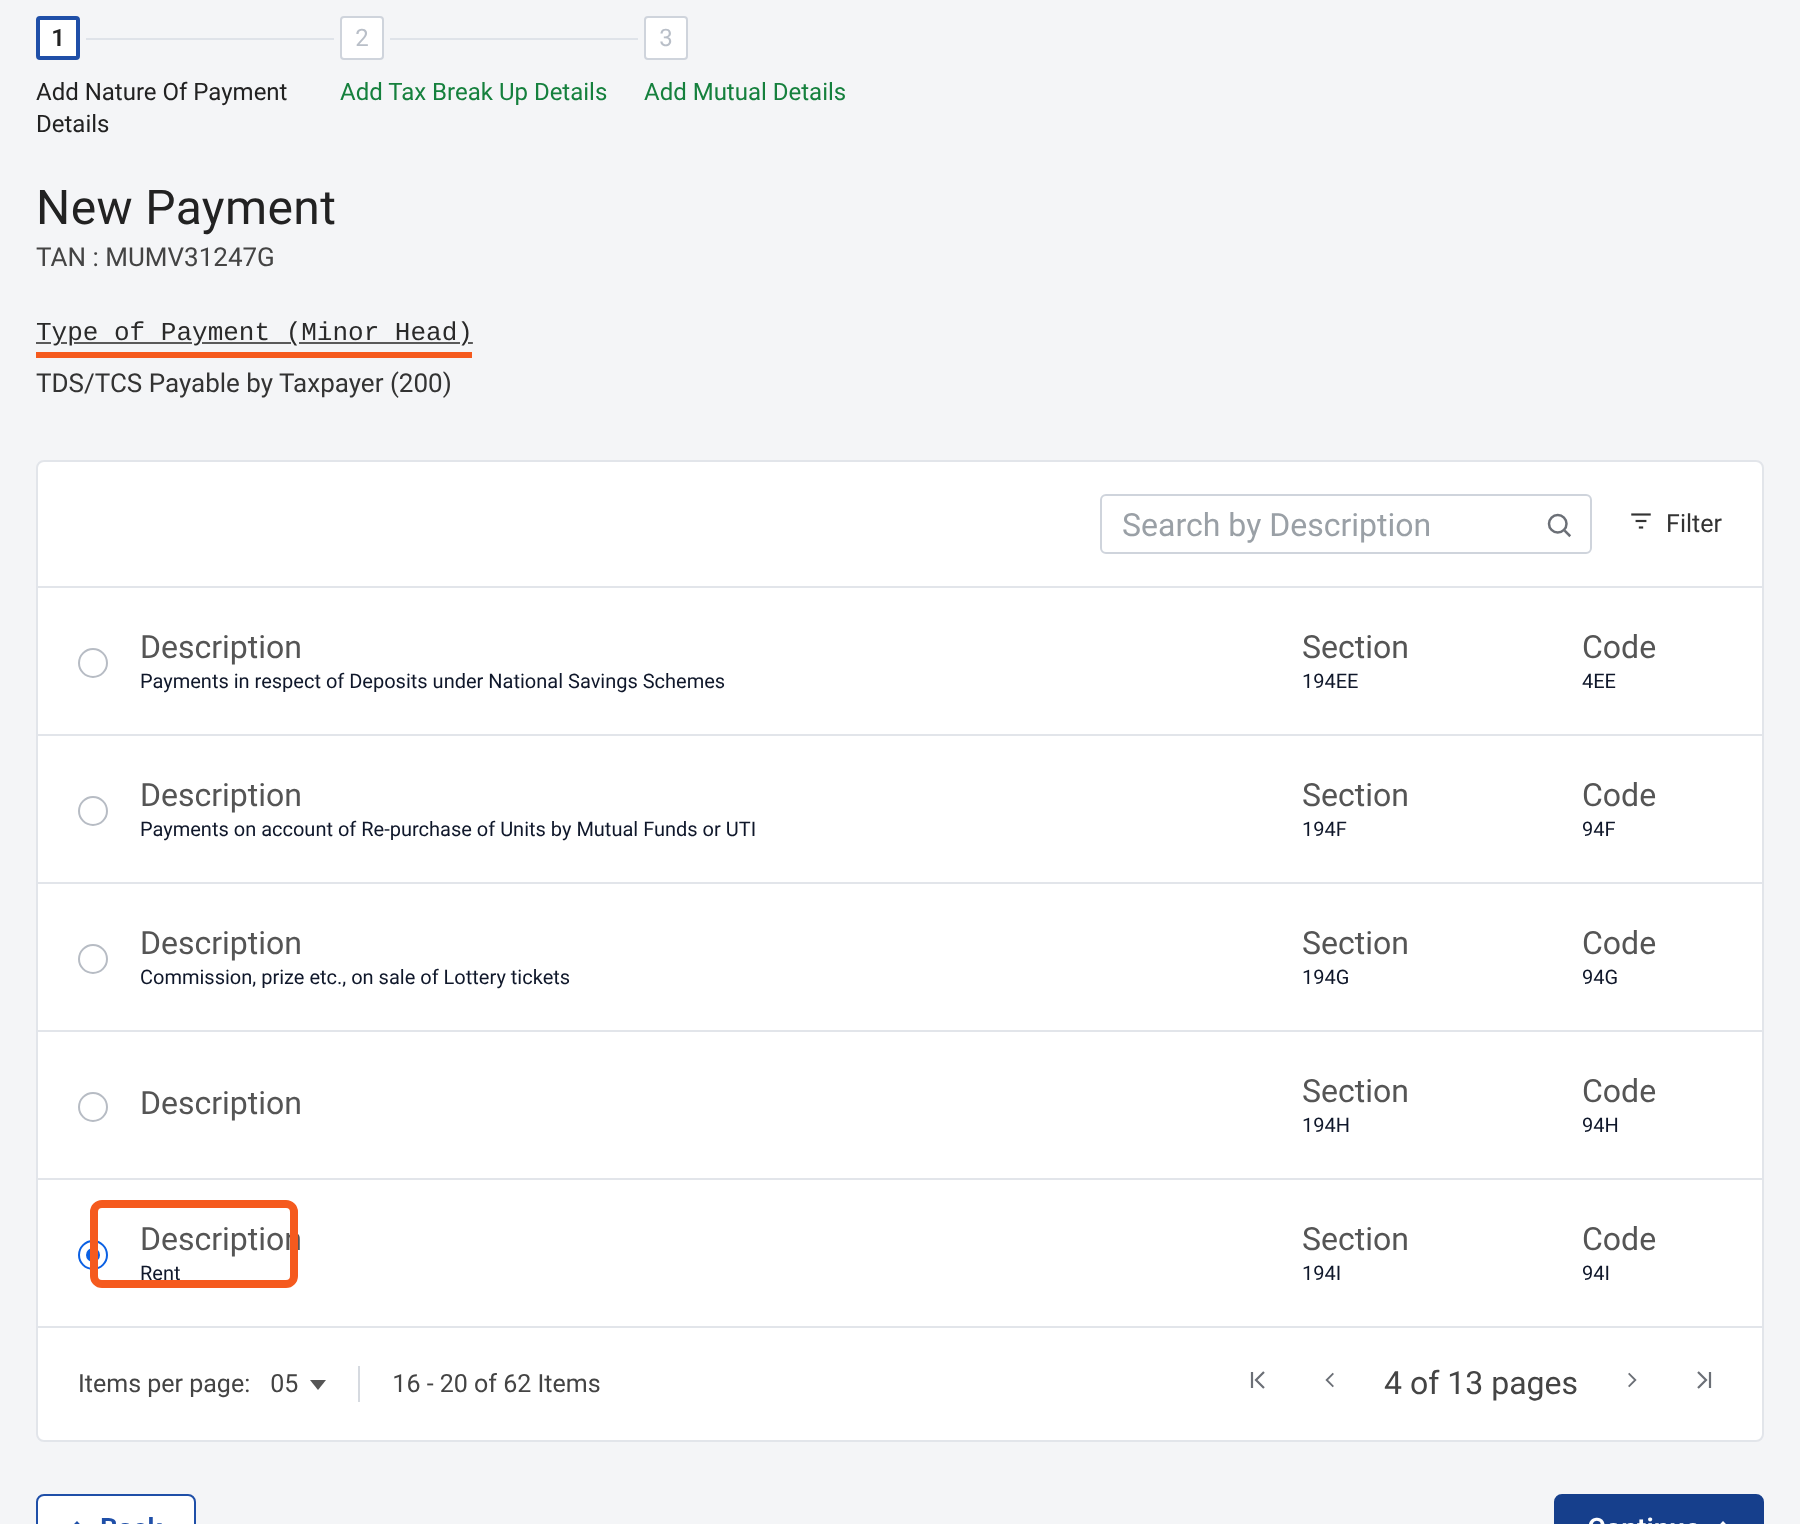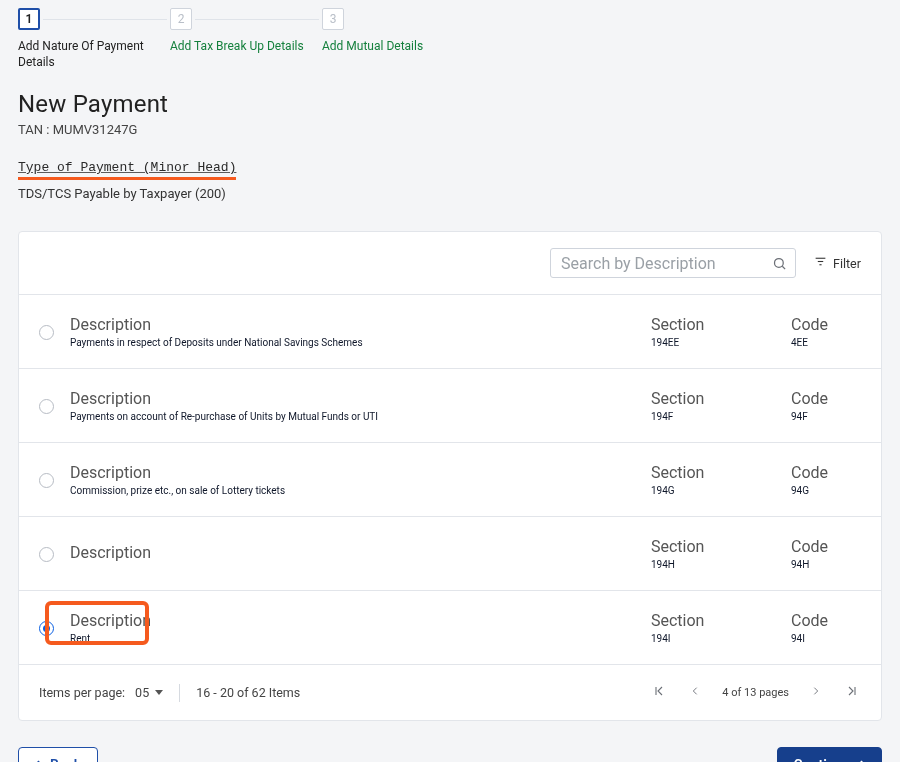--- a/index.html
+++ b/index.html
@@ -76,21 +76,21 @@
     left:26px;top:10px;width:104px;height:44px;pointer-events:none;
   }
 
   
   .pager{display:flex;align-items:center;justify-content:space-between;border-top:1px solid var(--border);padding:18px 20px;font-size:12.5px;color:#444}
   .pager-left{display:flex;align-items:center;gap:10px}
   .divider{width:1px;height:18px;background:#d6dae0;margin:0 6px}
   .select{display:inline-flex;align-items:center;gap:6px;cursor:pointer}
   .select .caret{width:0;height:0;border-left:4px solid transparent;border-right:4px solid transparent;border-top:5px solid #555}
   .pager-right{display:flex;align-items:center;gap:20px}
-  .page-count{line-height:1.25;text-align:right;font-size:11px}
+  .page-count{line-height:1.25;text-align:right;font-size:16px}
   .pbtn{color:#6b6f76;cursor:pointer;padding:2px}
 
   
   .footer{display:flex;justify-content:space-between;margin-top:26px}
   .btn{
     display:inline-flex;align-items:center;gap:8px;height:36px;padding:0 16px;
     border-radius:4px;font-size:14px;font-weight:600;cursor:pointer;
   }
   .btn-outline{background:#fff;border:1px solid var(--primary);color:var(--primary)}
   .btn-primary{background:var(--primary-dark);border:1px solid var(--primary-dark);color:#fff}

